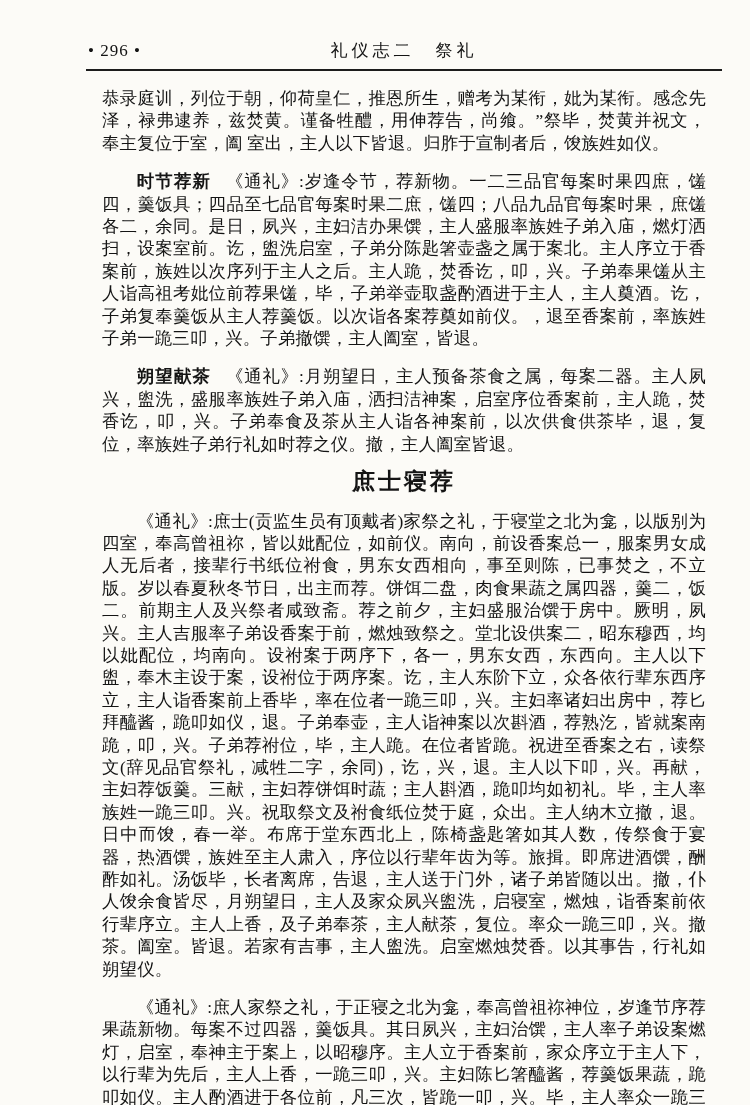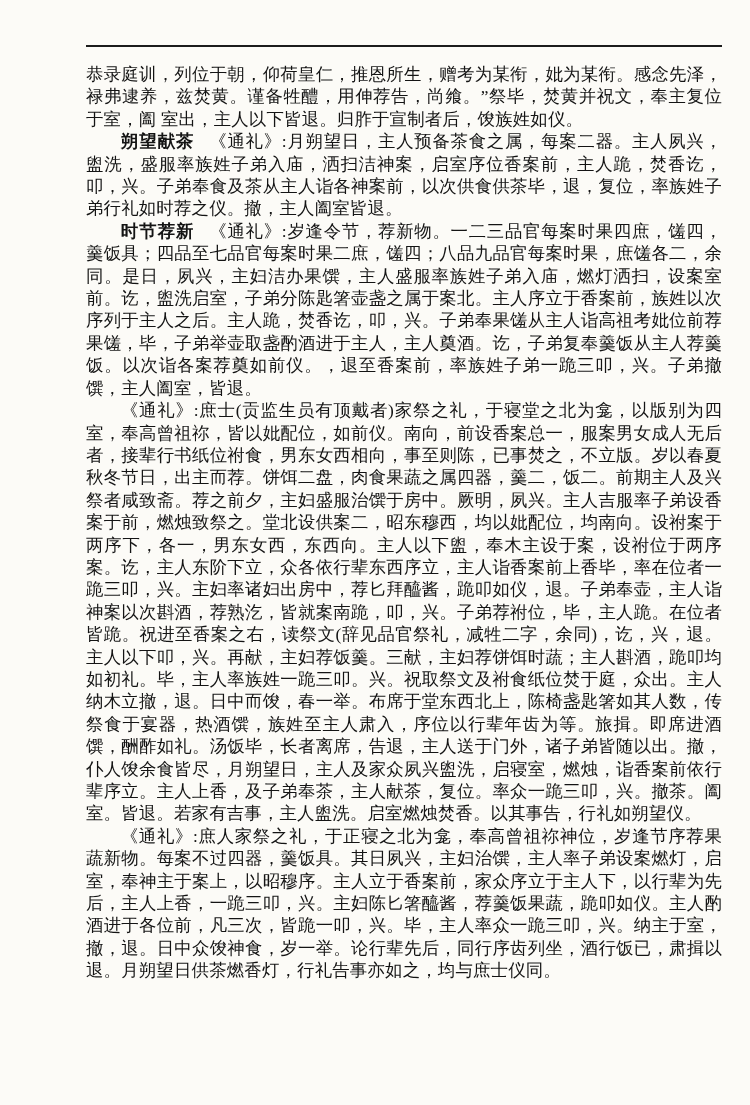--- a/index.html
+++ b/index.html
@@ -38,51 +38,56 @@
     margin:5px 0 0 0;
   }
   .body-text {
     margin-top:16px;
     font-size:17.4px;
     line-height:22.4px;
     text-align:justify;
     text-justify:inter-ideograph;
     letter-spacing:0.2px;
   }
-  .body-text p { margin:0;font-family:Liberation Serif, serif; }
+  .body-text p { margin:16px;font-family:Liberation Serif, serif; }
   p.indent { text-indent:2em; }
   .lead {
     font-weight:bold;
     margin-right:0.85em;
     letter-spacing:0.5px;
   }
   h2.section-heading {
     font-size:23px;
     font-weight:600;
     text-align:center;
     letter-spacing:3px;
     margin:15px 0 13px 0;
   }
 </style>
 </head>
 <body>
 
 <div class="page">
 
+  <header class="page-header">
+    <span class="page-num">• 296 •</span>
+    <span class="header-title">礼仪志二　祭礼</span>
+  </header>
 
   <hr class="rule">
 
   <main class="body-text">
 
     <p class="cont"><span>恭录庭训，列位于朝，仰荷皇仁，推恩所生，赠考为某衔，妣为某衔。感念先泽，禄弗逮养，兹焚黄。谨备牲醴，用伸荐告，尚飨。”祭毕，焚黄并祝文，奉主复位于室，阖 室出，主人以下皆退。归胙于宣制者后，馂族姓如仪。</span></p>
 
+    <p class="indent"><b class="lead">时节荐新</b><span>《通礼》:岁逢令节，荐新物。一二三品官每案时果四庶，馐四，羹饭具；四品至七品官每案时果二庶，馐四；八品九品官每案时果，庶馐各二，余同。是日，夙兴，主妇洁办果馔，主人盛服率族姓子弟入庙，燃灯洒扫，设案室前。讫，盥洗启室，子弟分陈匙箸壶盏之属于案北。主人序立于香案前，族姓以次序列于主人之后。主人跪，焚香讫，叩，兴。子弟奉果馐从主人诣高祖考妣位前荐果馐，毕，子弟举壶取盏酌酒进于主人，主人奠酒。讫，子弟复奉羹饭从主人荐羹饭。以次诣各案荐奠如前仪。，退至香案前，率族姓子弟一跪三叩，兴。子弟撤馔，主人阖室，皆退。</span></p>
+
     <p class="indent"><b class="lead">朔望献茶</b><span>《通礼》:月朔望日，主人预备茶食之属，每案二器。主人夙兴，盥洗，盛服率族姓子弟入庙，洒扫洁神案，启室序位香案前，主人跪，焚香讫，叩，兴。子弟奉食及茶从主人诣各神案前，以次供食供茶毕，退，复位，率族姓子弟行礼如时荐之仪。撤，主人阖室皆退。</span></p>
 
-    <p class="indent"><b class="lead">时节荐新</b><span>《通礼》:岁逢令节，荐新物。一二三品官每案时果四庶，馐四，羹饭具；四品至七品官每案时果二庶，馐四；八品九品官每案时果，庶馐各二，余同。是日，夙兴，主妇洁办果馔，主人盛服率族姓子弟入庙，燃灯洒扫，设案室前。讫，盥洗启室，子弟分陈匙箸壶盏之属于案北。主人序立于香案前，族姓以次序列于主人之后。主人跪，焚香讫，叩，兴。子弟奉果馐从主人诣高祖考妣位前荐果馐，毕，子弟举壶取盏酌酒进于主人，主人奠酒。讫，子弟复奉羹饭从主人荐羹饭。以次诣各案荐奠如前仪。，退至香案前，率族姓子弟一跪三叩，兴。子弟撤馔，主人阖室，皆退。</span></p>
-
+    <h2 class="section-heading">庶士寝荐</h2>
 
     <p class="indent"><span>《通礼》:庶士(贡监生员有顶戴者)家祭之礼，于寝堂之北为龛，以版别为四室，奉高曾祖祢，皆以妣配位，如前仪。南向，前设香案总一，服案男女成人无后者，接辈行书纸位祔食，男东女西相向，事至则陈，已事焚之，不立版。岁以春夏秋冬节日，出主而荐。饼饵二盘，肉食果蔬之属四器，羹二，饭二。前期主人及兴祭者咸致斋。荐之前夕，主妇盛服治馔于房中。厥明，夙兴。主人吉服率子弟设香案于前，燃烛致祭之。堂北设供案二，昭东穆西，均以妣配位，均南向。设祔案于两序下，各一，男东女西，东西向。主人以下盥，奉木主设于案，设祔位于两序案。讫，主人东阶下立，众各依行辈东西序立，主人诣香案前上香毕，率在位者一跪三叩，兴。主妇率诸妇出房中，荐匕拜醯酱，跪叩如仪，退。子弟奉壶，主人诣神案以次斟酒，荐熟汔，皆就案南跪，叩，兴。子弟荐祔位，毕，主人跪。在位者皆跪。祝进至香案之右，读祭文(辞见品官祭礼，减牲二字，余同)，讫，兴，退。主人以下叩，兴。再献，主妇荐饭羹。三献，主妇荐饼饵时蔬；主人斟酒，跪叩均如初礼。毕，主人率族姓一跪三叩。兴。祝取祭文及祔食纸位焚于庭，众出。主人纳木立撤，退。日中而馂，春一举。布席于堂东西北上，陈椅盏匙箸如其人数，传祭食于宴器，热酒馔，族姓至主人肃入，序位以行辈年齿为等。旅揖。即席进酒馔，酬酢如礼。汤饭毕，长者离席，告退，主人送于门外，诸子弟皆随以出。撤，仆人馂余食皆尽，月朔望日，主人及家众夙兴盥洗，启寝室，燃烛，诣香案前依行辈序立。主人上香，及子弟奉茶，主人献茶，复位。率众一跪三叩，兴。撤茶。阖室。皆退。若家有吉事，主人盥洗。启室燃烛焚香。以其事告，行礼如朔望仪。</span></p>
 
 
     <p class="indent"><span>《通礼》:庶人家祭之礼，于正寝之北为龛，奉高曾祖祢神位，岁逢节序荐果蔬新物。每案不过四器，羹饭具。其日夙兴，主妇治馔，主人率子弟设案燃灯，启室，奉神主于案上，以昭穆序。主人立于香案前，家众序立于主人下，以行辈为先后，主人上香，一跪三叩，兴。主妇陈匕箸醯酱，荐羹饭果蔬，跪叩如仪。主人酌酒进于各位前，凡三次，皆跪一叩，兴。毕，主人率众一跪三叩，兴。纳主于室，撤，退。日中众馂神食，岁一举。论行辈先后，同行序齿列坐，酒行饭已，肃揖以退。月朔望日供茶燃香灯，行礼告事亦如之，均与庶士仪同。</span></p>
 
   </main>
 </div>
 
 </body></html>

